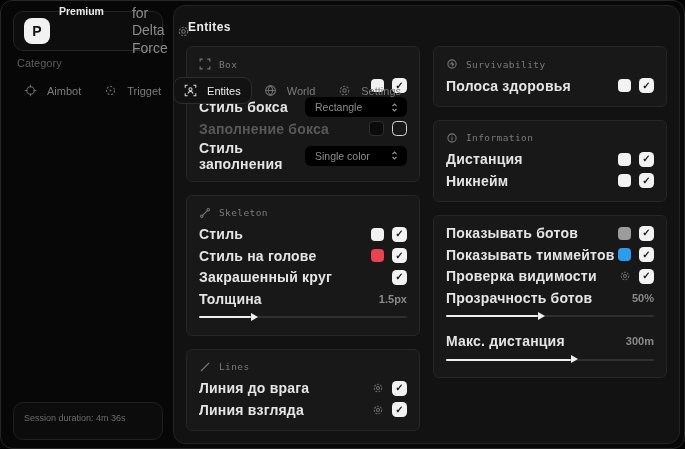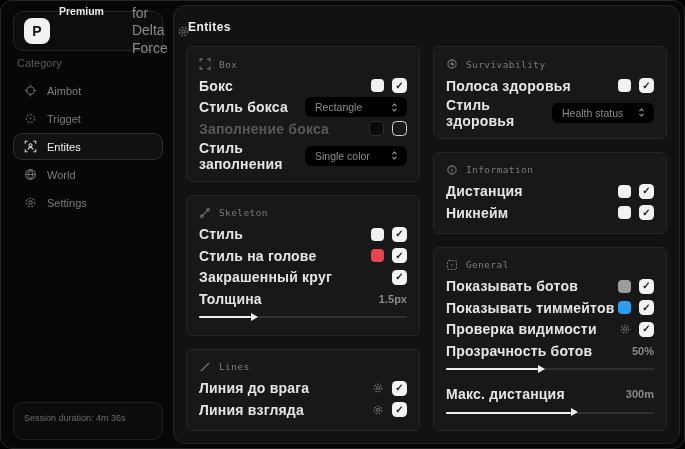--- a/index.html
+++ b/index.html
@@ -8,21 +8,21 @@
 
   
   .sidebar{width:172px;flex:none;padding:10px 10px 10px 12px;box-sizing:border-box;position:relative;}
   .logo-card{border:1px solid #242424;border-radius:10px;height:40px;box-sizing:border-box;display:flex;align-items:center;gap:9px;padding:0 10px;background:#0d0d0d;}
   .logo-avatar{width:26px;height:26px;background:#f2f2f2;border-radius:8px;color:#121212;font-weight:700;font-size:14px;display:flex;align-items:center;justify-content:center;flex:none;}
   .logo-text{display:flex;flex-direction:row;line-height:1.25;}
   .logo-title{font-size:10.5px;font-weight:700;color:#eaeaea;}
   .logo-sub{font-size:14px;color:#8b8b8b;padding-left:28px;}
   .logo-gear{margin-left:auto;color:#6e6e6e;display:flex;}
   .cat-label{font-size:11px;color:#5c5c5c;margin:6px 4px 8px;}
-  .nav{display:flex;flex-direction:column;gap:1px;}
+  .nav{display:flex;flex-direction:row;gap:1px;}
   .nav-item{display:flex;align-items:center;gap:10px;height:27px;padding:0 10px;border-radius:9px;border:1px solid transparent;color:#7c7c7c;font-size:11px;cursor:pointer;box-sizing:border-box;}
   .nav-item .nicon{display:flex;color:#6e6e6e;}
   .nav-item.active{color:#efefef;background:#121212;border-color:#2d2d2d;}
   .nav-item.active .nicon{color:#d8d8d8;}
   .session{position:absolute;left:12px;right:10px;bottom:8px;height:38px;border:1px solid #212121;border-radius:10px;background:#0c0c0c;box-sizing:border-box;display:flex;align-items:flex-end;padding:0 10px 16px;}
   .session span{font-size:9px;color:#6c6c6c;}
 
   
   .main{flex:1;margin:4px 4px 4px 0;background:#121212;border:1px solid #232323;border-radius:12px;box-sizing:border-box;padding:8px 12px 10px;overflow:hidden;}
   .main-title{font-size:12px;font-weight:700;color:#ededed;letter-spacing:.4px;margin:6px 2px 12px;}
@@ -266,29 +266,20 @@
             </span>
             <span>Survivability</span>
           </div>
           <div class="row">
             <span class="lbl">Полоса здоровья</span>
             <span class="ctrls">
               <span class="swatch" style="background: rgb(242, 242, 242);"></span>
               <span class="cb">✓</span>
             </span>
           </div>
-          <div class="row">
-            <span class="lbl">Стиль здоровья</span>
-            <button class="dd">
-              <span>Health status</span>
-              <svg width="11" height="11" viewBox="0 0 16 16" fill="none" stroke="currentColor" stroke-width="1.6">
-                  <path d="M5 6l3-3 3 3M5 10l3 3 3-3"></path>
-                </svg>
-            </button>
-          </div>
         </section>
 
         <section class="panel">
           <div class="phead">
             <span class="picon">
               <svg width="12" height="12" viewBox="0 0 16 16" fill="none" stroke="currentColor" stroke-width="1.4">
                   <circle cx="8" cy="8" r="5.5"></circle>
                   <path d="M8 7.2v3.3M8 5.2v.1" stroke-linecap="round"></path>
                 </svg>
             </span>
@@ -304,29 +295,20 @@
           <div class="row">
             <span class="lbl">Никнейм</span>
             <span class="ctrls">
               <span class="swatch" style="background: rgb(242, 242, 242);"></span>
               <span class="cb">✓</span>
             </span>
           </div>
         </section>
 
         <section class="panel">
-          <div class="phead">
-            <span class="picon">
-              <svg width="12" height="12" viewBox="0 0 16 16" fill="none" stroke="currentColor" stroke-width="1.4">
-                  <rect x="2" y="2" width="12" height="12" rx="2" stroke-dasharray="2.4 1.8"></rect>
-                  <circle cx="8" cy="8" r="1" fill="currentColor" stroke="none"></circle>
-                </svg>
-            </span>
-            <span>General</span>
-          </div>
           <div class="row">
             <span class="lbl">Показывать ботов</span>
             <span class="ctrls">
               <span class="swatch" style="background: rgb(156, 156, 156);"></span>
               <span class="cb">✓</span>
             </span>
           </div>
           <div class="row">
             <span class="lbl">Показывать тиммейтов</span>
             <span class="ctrls">

